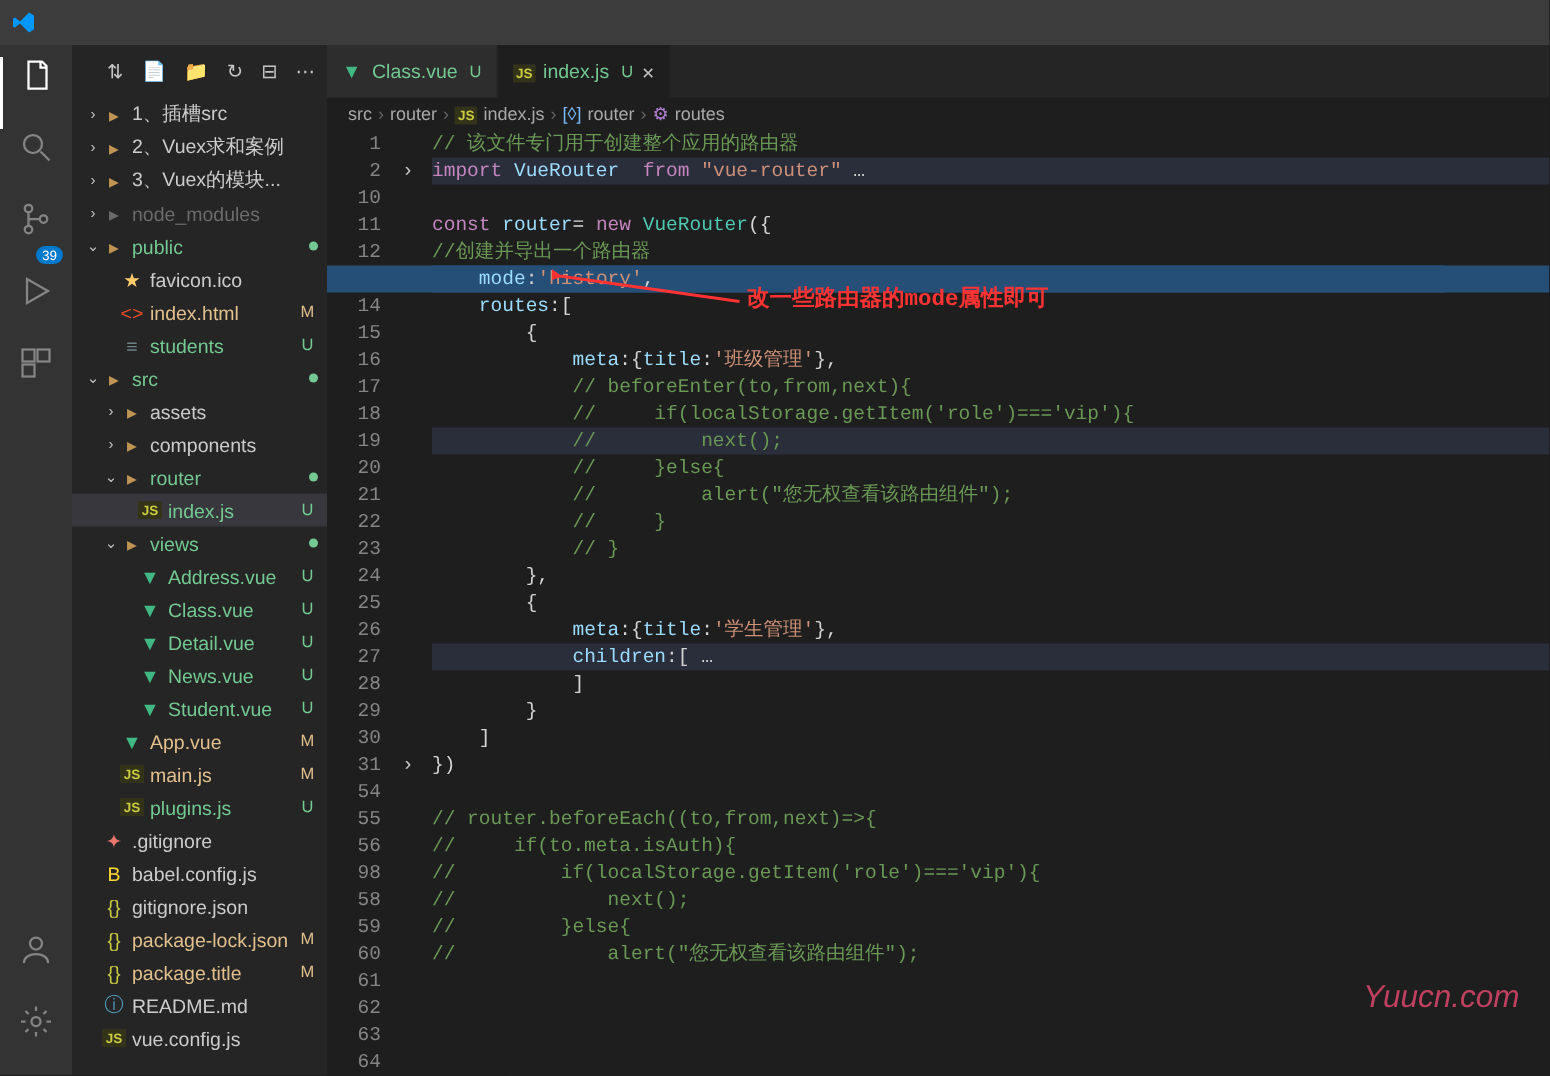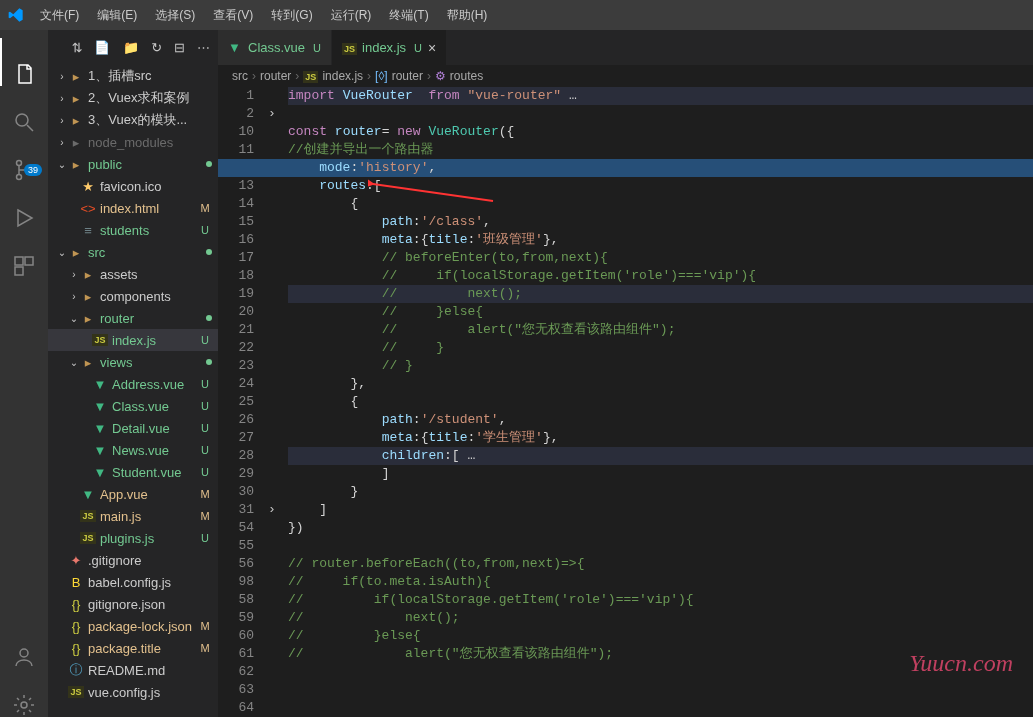--- a/index.html
+++ b/index.html
@@ -4,21 +4,21 @@
 <style>
 * { margin: 0; padding: 0; box-sizing: border-box; }
 body { font-family: "Segoe UI", "Microsoft YaHei", sans-serif; font-size: 13px; background: #1e1e1e; color: #cccccc; width: 1033px; height: 717px; overflow: hidden; position: relative; }
 .titlebar { height: 30px; background: #3c3c3c; display: flex; align-items: center; padding: 0 8px; }
 .titlebar .logo { width: 16px; height: 16px; margin-right: 8px; }
 .titlebar .menu { display: flex; gap: 2px; }
 .titlebar .menu-item { padding: 2px 8px; font-size: 12px; color: #cccccc; cursor: pointer; }
 .titlebar .title { flex: 1; text-align: center; font-size: 12px; color: #cccccc; }
 .main { display: flex; height: calc(100% - 30px); }
 .activitybar { width: 48px; background: #333333; display: flex; flex-direction: column; align-items: center; padding-top: 8px; }
-.activitybar .ab-icon { width: 48px; height: 48px; display: flex; align-items: flex-end; justify-content: center; color: #858585; position: relative; }
+.activitybar .ab-icon { width: 48px; height: 48px; display: flex; align-items: flex-start; justify-content: center; color: #858585; position: relative; }
 .activitybar .ab-icon.active { color: #ffffff; border-left: 2px solid #fff; }
 .activitybar .ab-icon .badge { position: absolute; bottom: 6px; right: 6px; background: #007acc; color: #fff; border-radius: 8px; font-size: 9px; padding: 1px 4px; }
 .activitybar .spacer { flex: 1; }
 .sidebar { width: 170px; background: #252526; display: flex; flex-direction: column; overflow: hidden; }
 .sidebar-header { height: 35px; display: flex; align-items: center; justify-content: flex-end; padding: 0 8px; gap: 12px; color: #c5c5c5; }
 .tree { flex: 1; overflow-y: auto; font-size: 13px; }
 .tree-item { display: flex; align-items: center; height: 22px; padding-right: 6px; cursor: pointer; white-space: nowrap; }
 .tree-item.selected { background: #37373d; }
 .tree-item .chev { width: 12px; flex-shrink: 0; text-align: center; color: #c5c5c5; font-size: 10px; }
 .tree-item .ficon { width: 16px; flex-shrink: 0; margin-right: 4px; display: flex; align-items: center; justify-content: center; }
@@ -48,40 +48,30 @@
 .code .hl-highlight { background: #264f78; box-shadow: -70px 0 0 #264f78; }
 .c-comment { color: #6a9955; }
 .c-key { color: #c586c0; }
 .c-var { color: #9cdcfe; }
 .c-class { color: #4ec9b0; }
 .c-str { color: #ce9178; }
 .c-punc { color: #d4d4d4; }
 .c-prop { color: #9cdcfe; }
 .annotation { position: absolute; color: #ff3333; font-size: 15px; font-weight: bold; pointer-events: none; }
 .annotation-arrow { position: absolute; pointer-events: none; }
-.watermark { position: absolute; bottom: 40px; right: 20px; color: #c04060; font-size: 24px; font-family: Liberation Serif, serif; font-style: italic; }
+.watermark { position: absolute; bottom: 40px; right: 20px; color: #c04060; font-size: 21px; font-family: Liberation Sans, sans-serif; font-style: italic; }
 svg { display: block; }
 </style>
 </head>
 <body>
 
 <div class="titlebar">
   <svg class="logo" viewBox="0 0 24 24">
       <path fill="#0098ff" d="M17 2l5 3v14l-5 3-9-9-5 4-2-1V8l2-1 5 4 9-9z"></path>
     </svg>
-  <div class="menu" id="menu">
-      <div class="menu-item">文件(F)</div>
-      <div class="menu-item">编辑(E)</div>
-      <div class="menu-item">选择(S)</div>
-      <div class="menu-item">查看(V)</div>
-      <div class="menu-item">转到(G)</div>
-      <div class="menu-item">运行(R)</div>
-      <div class="menu-item">终端(T)</div>
-      <div class="menu-item">帮助(H)</div>
-    </div>
 </div>
 
 <div class="main">
   <div class="activitybar">
     <div class="ab-icon active">
         <svg width="24" height="24" viewBox="0 0 24 24">
           <path fill="none" stroke="currentColor" stroke-width="1.5" d="M6 3h9l3 3v15H6zM14 3v4h4"></path>
         </svg>
       </div>
     <div class="ab-icon">
@@ -459,39 +449,38 @@
           <div></div>
           <div></div>
           <div></div>
           <div></div>
           <div></div>
           <div></div>
           <div></div>
           <div></div>
         </div>
       <div class="code" id="code">
+          <div class="line "><span class="c-comment">// 该文件专门用于创建整个应用的路由器</span></div>
           <div class="line hl"><span class="c-key">import</span> <span class="c-var">VueRouter</span>  <span class="c-key">from</span> <span class="c-str">"vue-router"</span><span class="c-punc"> …</span></div>
           <div class="line "></div>
           <div class="line "><span class="c-key">const</span> <span class="c-var">router</span><span class="c-punc">= </span><span class="c-key">new</span> <span class="c-class">VueRouter</span><span class="c-punc">({</span></div>
           <div class="line "><span class="c-comment">//创建并导出一个路由器</span></div>
           <div class="line hl-highlight">    <span class="c-prop">mode</span><span class="c-punc">:</span><span class="c-str">'history'</span><span class="c-punc">,</span></div>
           <div class="line ">    <span class="c-prop">routes</span><span class="c-punc">:[</span></div>
           <div class="line ">        <span class="c-punc">{</span></div>
-          <div class="line ">            <span class="c-prop">path</span><span class="c-punc">:</span><span class="c-str">'/class'</span><span class="c-punc">,</span></div>
           <div class="line ">            <span class="c-prop">meta</span><span class="c-punc">:{</span><span class="c-prop">title</span><span class="c-punc">:</span><span class="c-str">'班级管理'</span><span class="c-punc">},</span></div>
           <div class="line ">            <span class="c-comment">// beforeEnter(to,from,next){</span></div>
           <div class="line ">            <span class="c-comment">//     if(localStorage.getItem('role')==='vip'){</span></div>
           <div class="line hl">            <span class="c-comment">//         next();</span></div>
           <div class="line ">            <span class="c-comment">//     }else{</span></div>
           <div class="line ">            <span class="c-comment">//         alert("您无权查看该路由组件");</span></div>
           <div class="line ">            <span class="c-comment">//     }</span></div>
           <div class="line ">            <span class="c-comment">// }</span></div>
           <div class="line ">        <span class="c-punc">},</span></div>
           <div class="line ">        <span class="c-punc">{</span></div>
-          <div class="line ">            <span class="c-prop">path</span><span class="c-punc">:</span><span class="c-str">'/student'</span><span class="c-punc">,</span></div>
           <div class="line ">            <span class="c-prop">meta</span><span class="c-punc">:{</span><span class="c-prop">title</span><span class="c-punc">:</span><span class="c-str">'学生管理'</span><span class="c-punc">},</span></div>
           <div class="line hl">            <span class="c-prop">children</span><span class="c-punc">:[ …</span></div>
           <div class="line ">            <span class="c-punc">]</span></div>
           <div class="line ">        <span class="c-punc">}</span></div>
           <div class="line ">    <span class="c-punc">]</span></div>
           <div class="line "><span class="c-punc">})</span></div>
           <div class="line "></div>
           <div class="line "><span class="c-comment">// router.beforeEach((to,from,next)=&gt;{</span></div>
           <div class="line "><span class="c-comment">//     if(to.meta.isAuth){</span></div>
           <div class="line "><span class="c-comment">//         if(localStorage.getItem('role')==='vip'){</span></div>
@@ -500,16 +489,17 @@
           <div class="line "><span class="c-comment">//             alert("您无权查看该路由组件");</span></div>
         </div>
       <svg class="annotation-arrow" style="left:150px;top:92px" width="130" height="30">
           <defs>
             <marker id="ah" markerWidth="10" markerHeight="8" refX="1" refY="4" orient="auto">
               <path d="M8,0 L0,4 L8,8 z" fill="#ff3333"></path>
             </marker>
           </defs>
           <line x1="125" y1="22" x2="5" y2="5" stroke="#ff3333" stroke-width="2" marker-end="url(#ah)"></line>
         </svg>
+      <div class="annotation" style="left:280px;top:104px">改一些路由器的mode属性即可</div>
     </div>
     <div class="watermark">Yuucn.com</div>
   </div>
 </div>
 
 </body></html>

